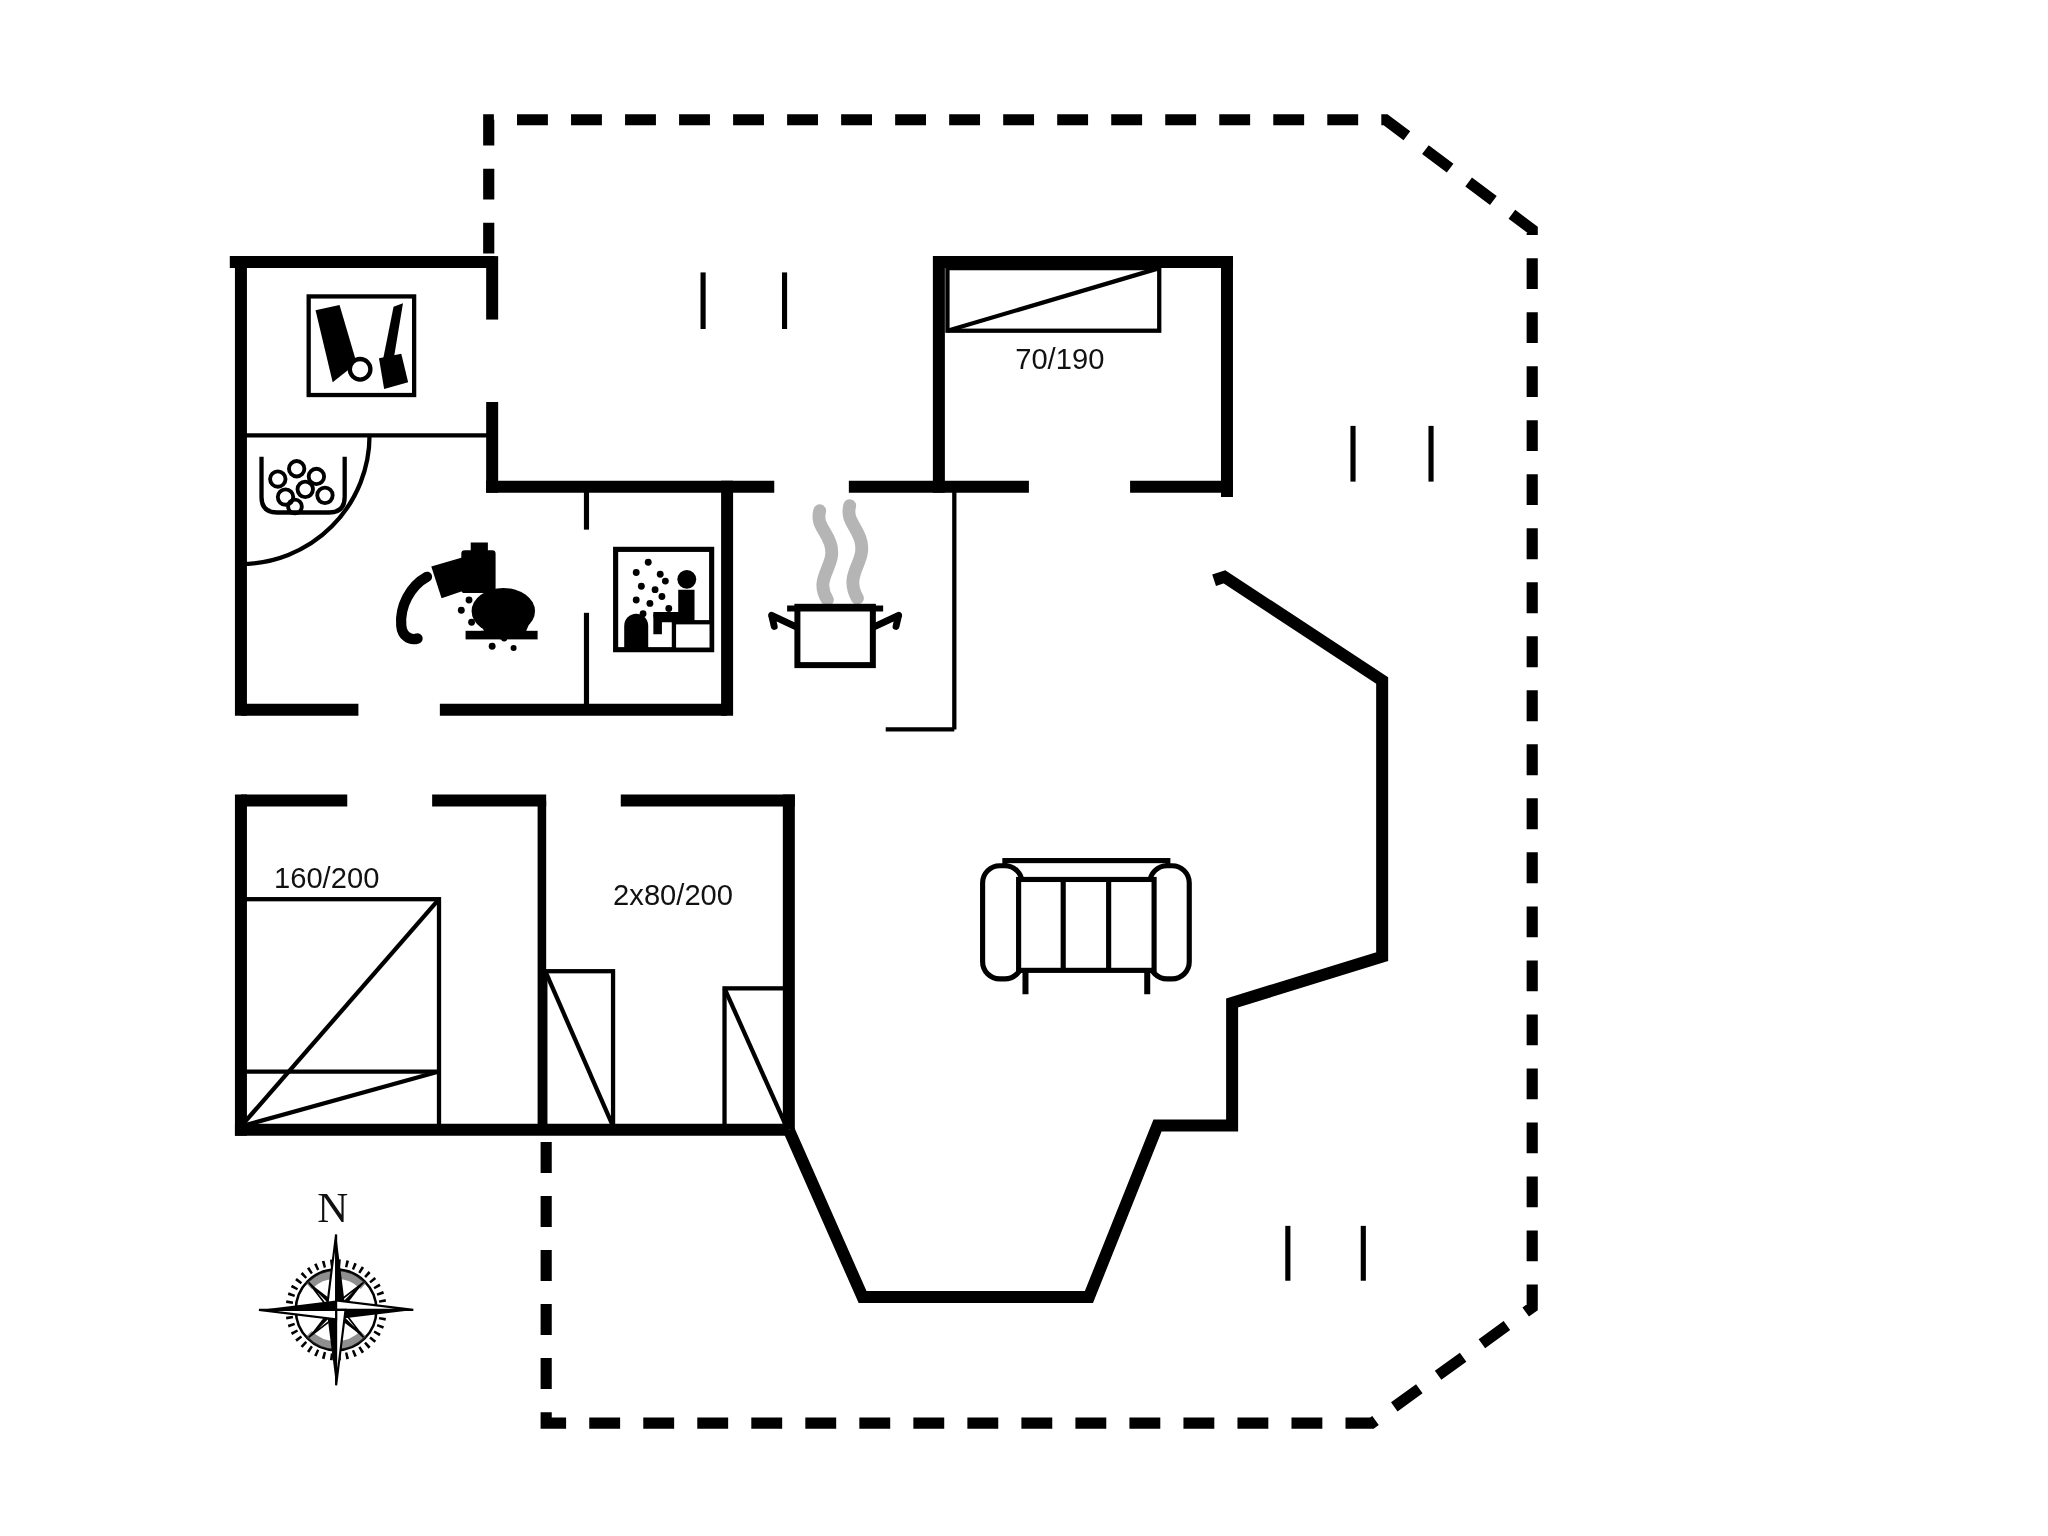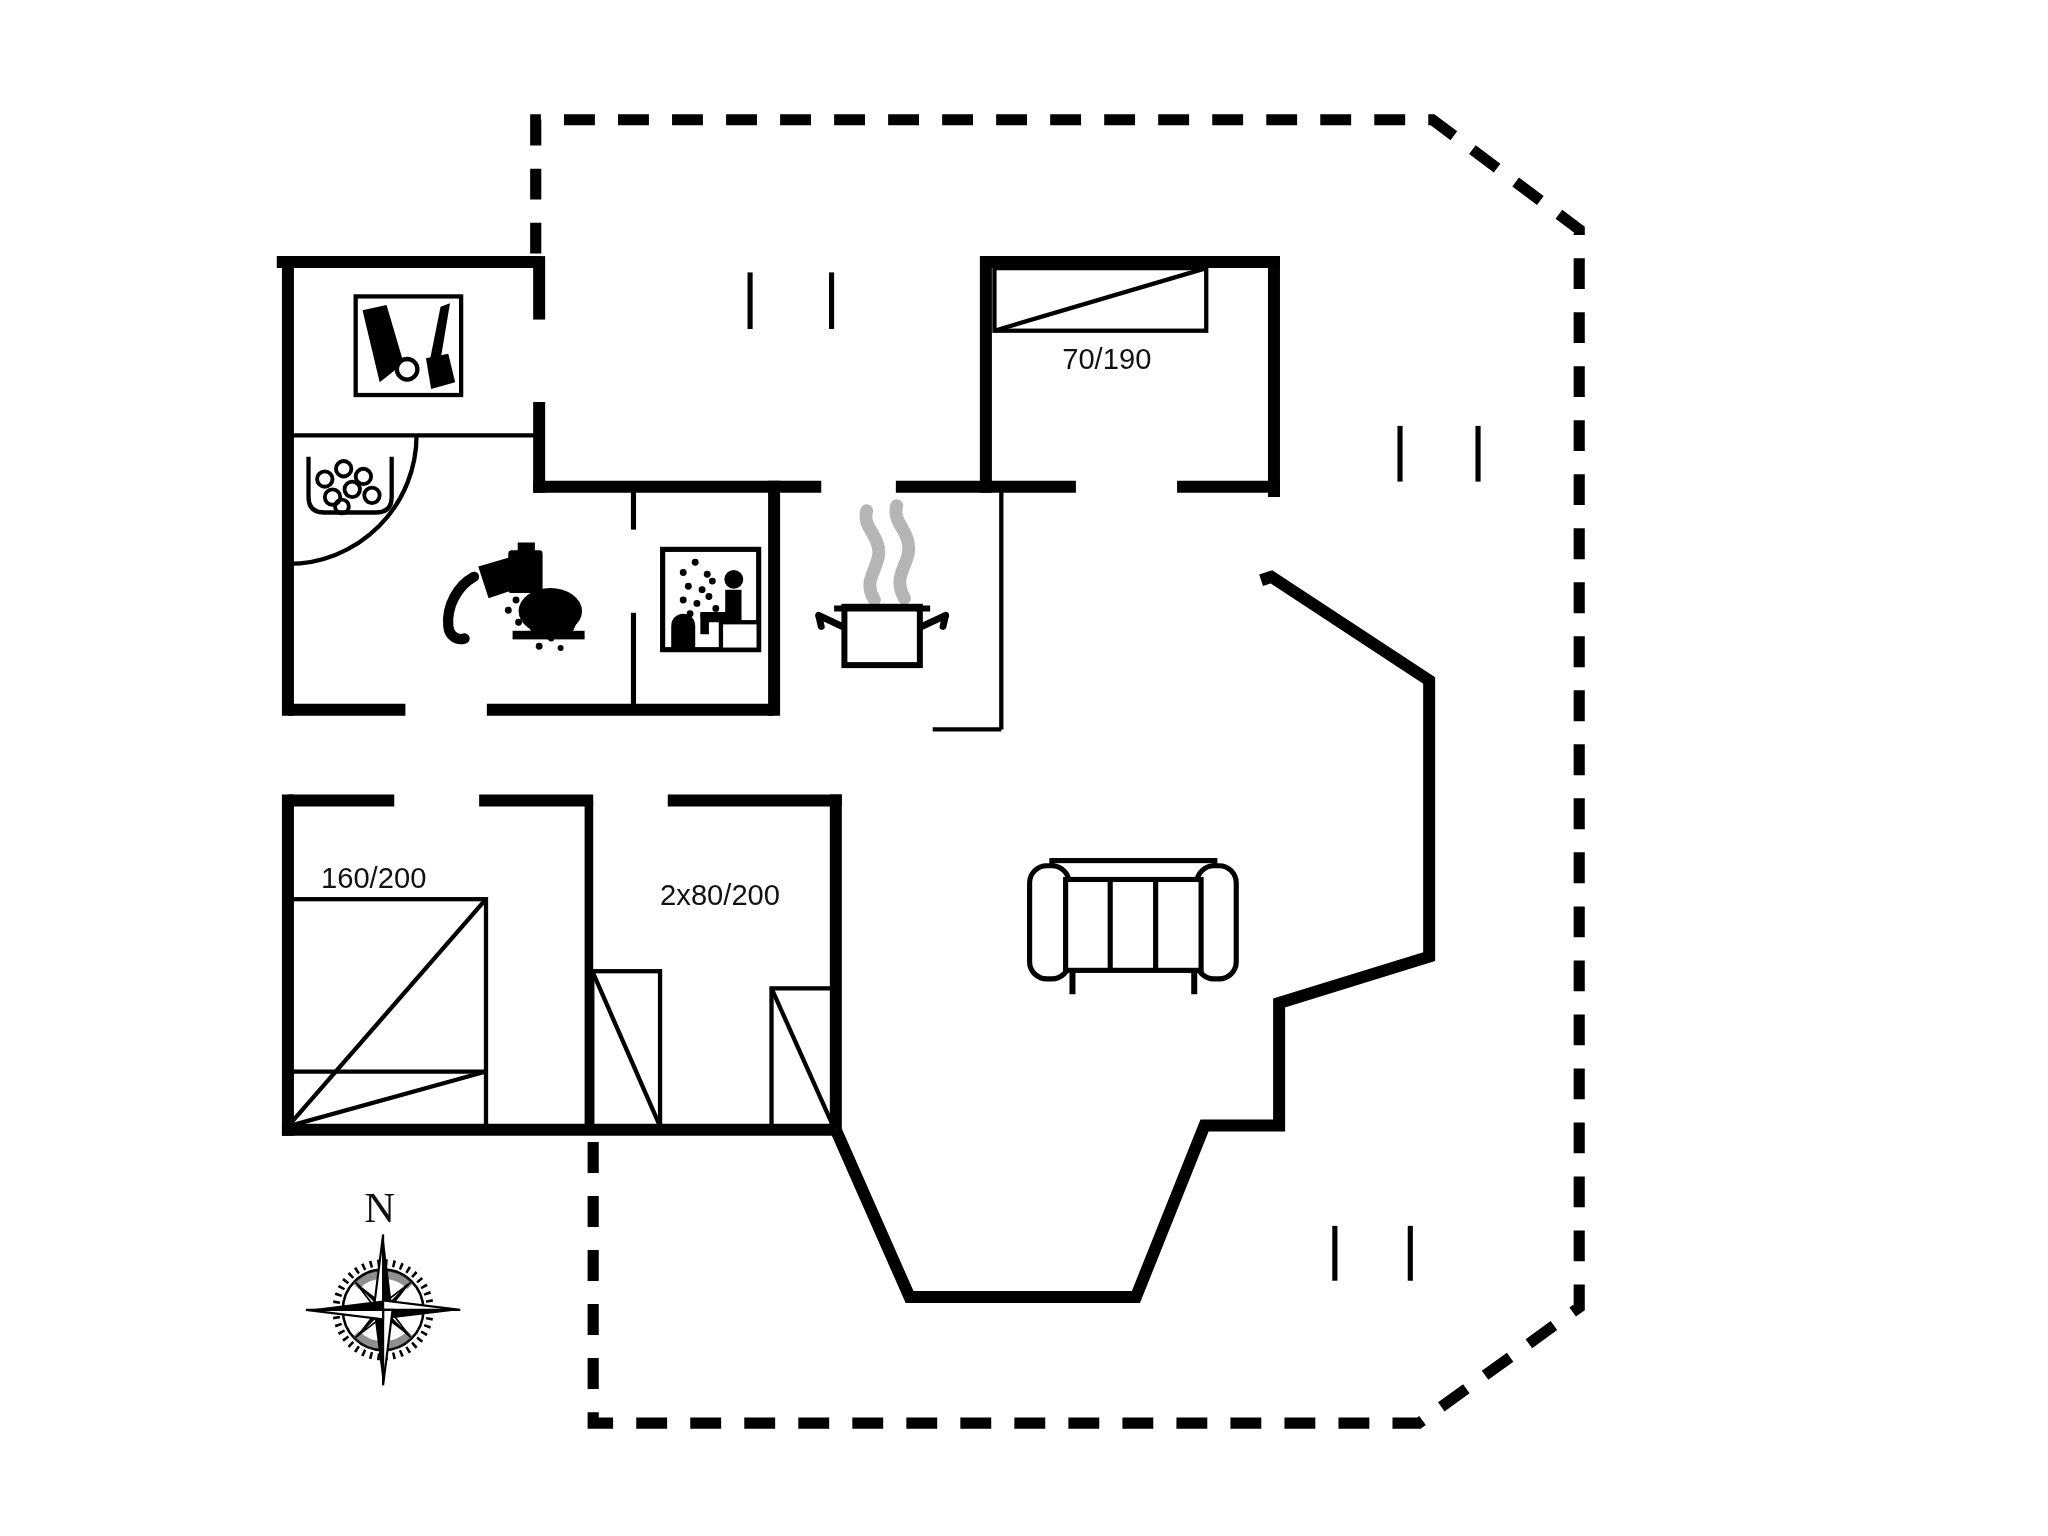--- a/index.html
+++ b/index.html
@@ -1,16 +1,16 @@
 <!DOCTYPE html>
 <html><head>
 <meta charset="utf-8">
 <style>
   html,body{margin:0;padding:0;background:#fff;}
-  .stage{position:relative;width:1756px;height:1536px;background:#ffffff;overflow:hidden;padding-left:47px;}
+  .stage{position:relative;width:1756px;height:1536px;background:#ffffff;overflow:hidden;}
   svg{display:block;width:100%;height:100%;}
   .wall{stroke:#000;stroke-width:14;fill:none;stroke-linecap:butt;}
   .walljoin{stroke:#000;stroke-width:14;fill:none;stroke-linejoin:miter;}
   .divider{stroke:#000;stroke-width:10;fill:none;}
   .thin{stroke:#000;stroke-width:5;fill:none;}
   .thin6{stroke:#000;stroke-width:6;fill:none;}
   .dashed{stroke:#000;stroke-width:13;fill:none;stroke-dasharray:36 27;}
   .tick{stroke:#000;stroke-width:6;fill:none;}
   .bedlabel{font-family:"Liberation Sans",sans-serif;font-size:34px;fill:#111;text-anchor:middle;}
   .north{font-family:"Liberation Serif",serif;font-size:50px;fill:#111;text-anchor:middle;}

